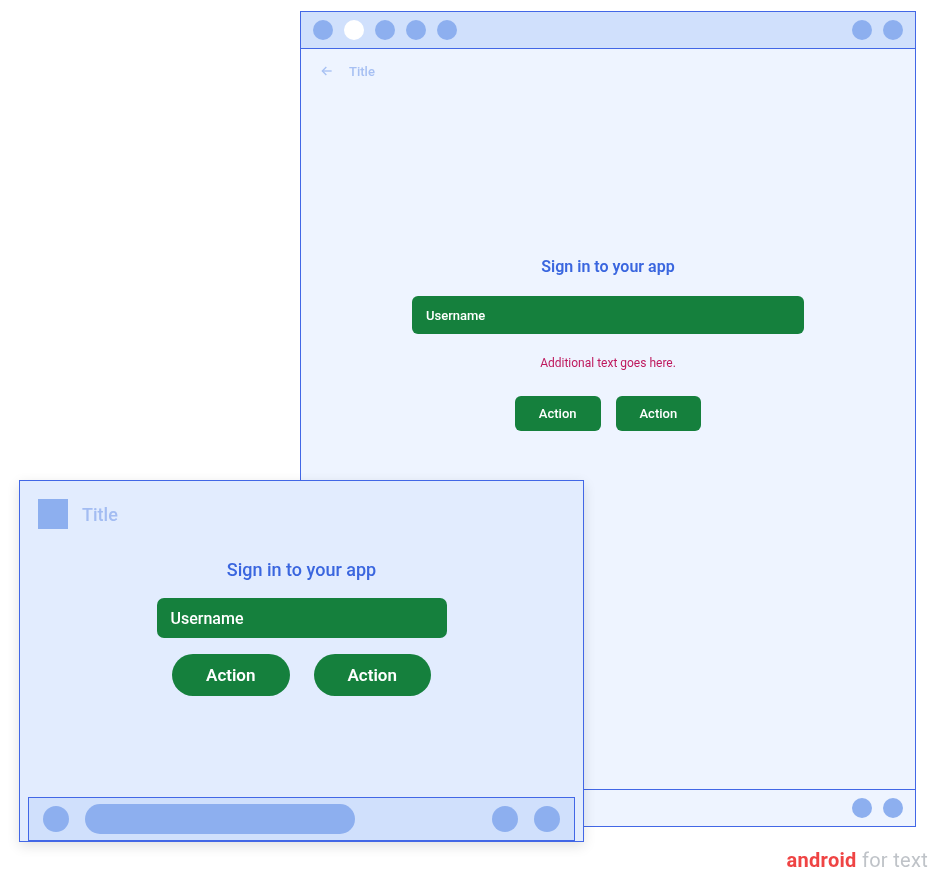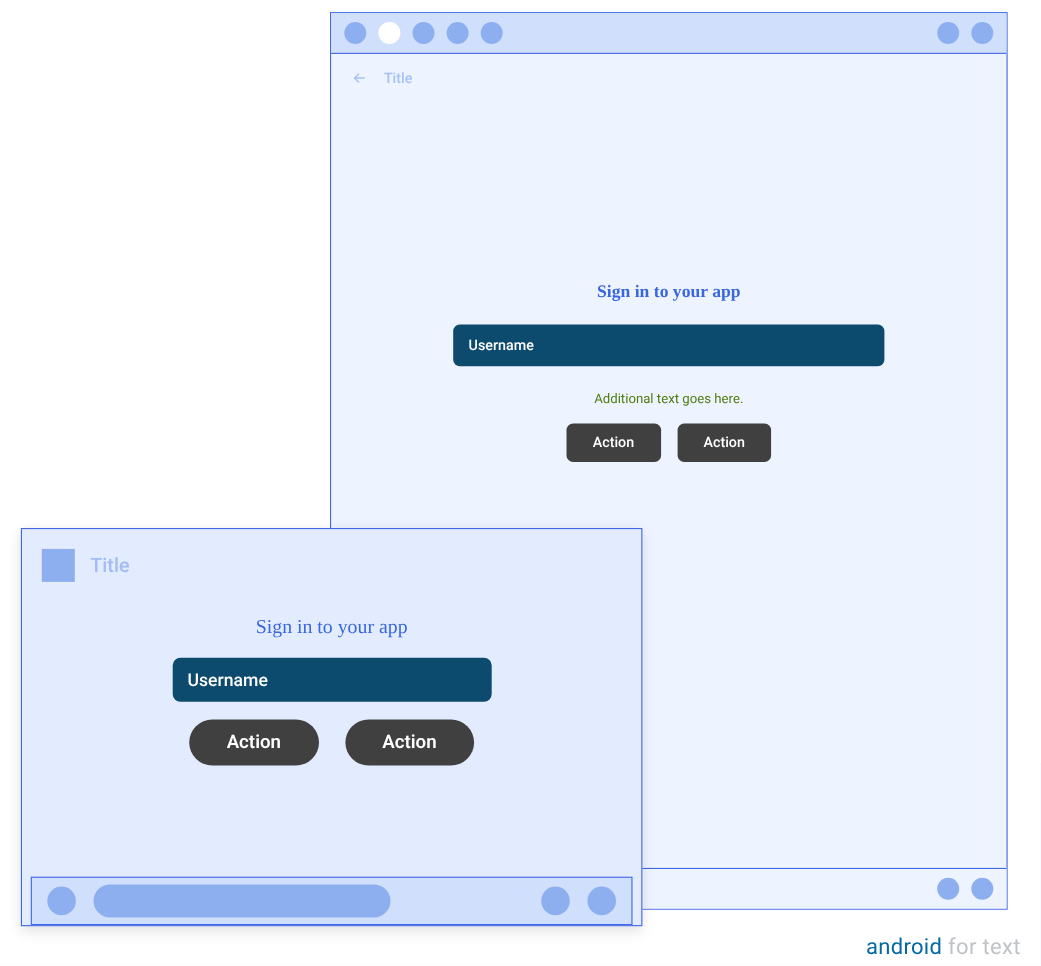--- a/index.html
+++ b/index.html
@@ -77,46 +77,45 @@
       right: 0;
       display: flex;
       flex-direction: column;
       align-items: center;
     }
     .prompt {
       color: #3a66df;
       font-weight: 600;
       font-size: 16px;
       margin-bottom: 20px;
-      font-family: Liberation Serif, serif;
     }
     .input-field {
-      background: #0c4a6e;
+      background: #15803d;
       color: #fff;
       border-radius: 6px;
       width: 392px;
       height: 38px;
       display: flex;
       align-items: center;
       padding: 0 14px;
       font-size: 13px;
       font-weight: 500;
       margin-bottom: 22px;
     }
     .addl {
-      color: #4d7c0f;
+      color: #be185d;
       font-size: 12px;
-      margin-bottom: 16px;
+      margin-bottom: 26px;
     }
     .button-row {
       display: flex;
       gap: 15px;
     }
     .btn {
-      background: #404040;
+      background: #15803d;
       color: #fff;
       border-radius: 6px;
       padding: 10px 24px;
       font-size: 13px;
       font-weight: 500;
       cursor: pointer;
     }
     .tablet-bottom {
       position: absolute;
       bottom: 0;
@@ -230,22 +229,22 @@
     
     .brand {
       position: absolute;
       right: 18px;
       bottom: 6px;
       font-size: 20px;
       color: #bfc3c8;
       letter-spacing: 0.3px;
     }
     .brand b {
-      font-weight: 400;
-      color: #0369a1;
+      font-weight: 700;
+      color: #ef4444;
     }
   </style>
 </head>
 <body>
 
 <div class="tablet">
   <div class="tablet-top">
     <div class="left">
       <span class="dot"></span>
       <span class="dot sel"></span>

